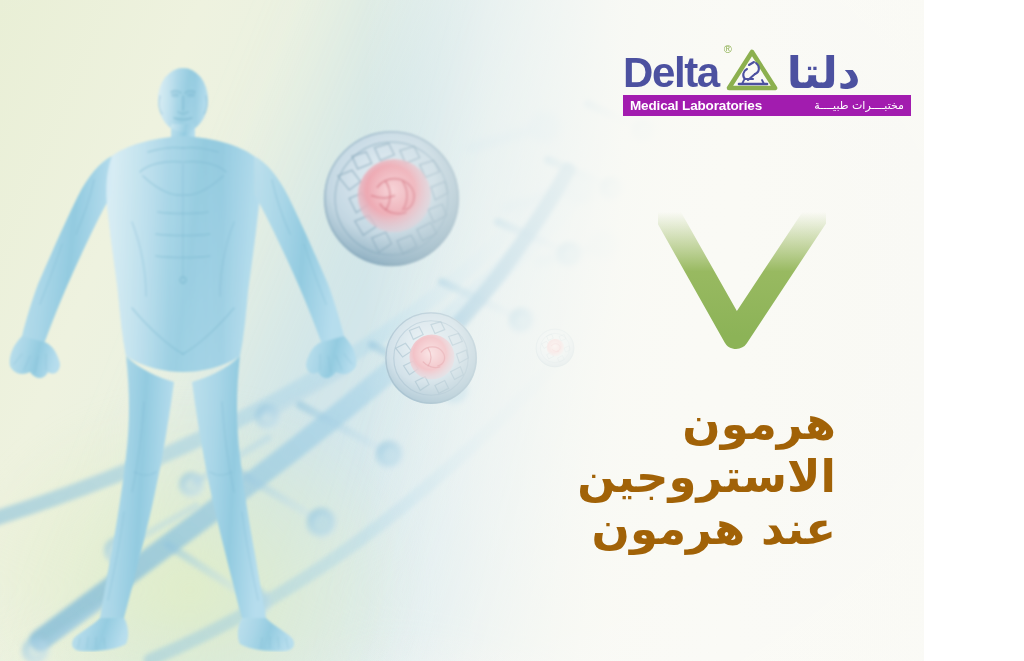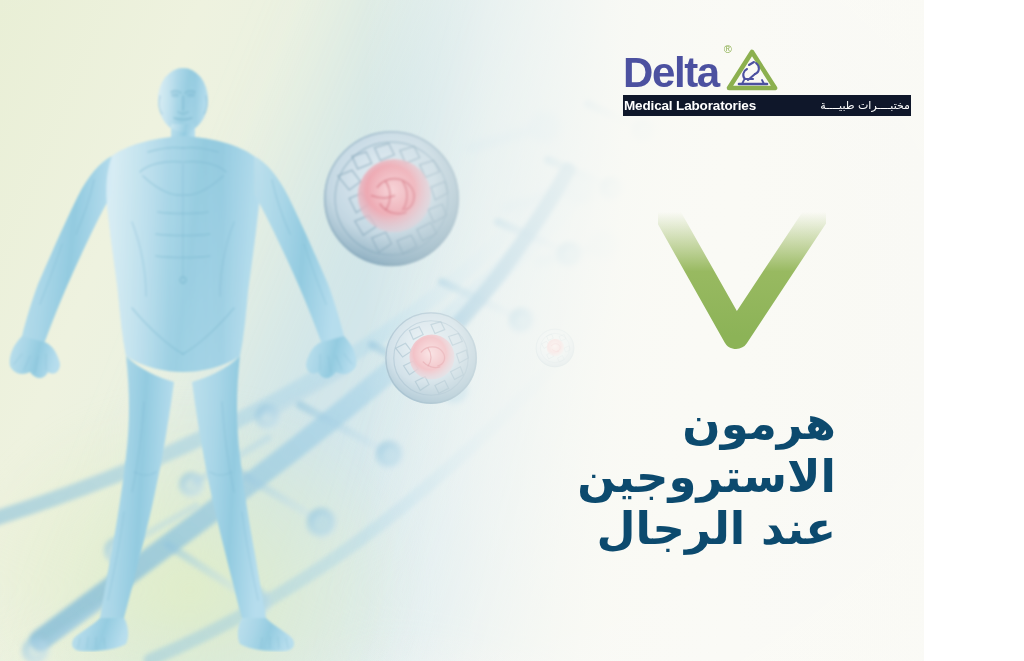--- a/index.html
+++ b/index.html
@@ -106,24 +106,24 @@
     font-family:"DejaVu Sans", sans-serif;
     font-weight:bold;
     font-size:44px;
     line-height:.9;
     color:#4c51a0;
     direction:rtl;
     margin-left:2px;
   }
   .logo-bar {
     margin-top:2px;
-    background:#0f172a;
+    background:#a21caf;
     height:21px;
     display:flex; align-items:center; justify-content:space-between;
-    padding:0 1px;
+    padding:0 7px;
   }
   .logo-bar-en {
     color:#ffffff; font-weight:bold; font-size:13.5px;
     letter-spacing:-.15px;
   }
   .logo-bar-ar {
     color:#ffffff; font-size:11px; direction:rtl;
     font-family:"DejaVu Sans", sans-serif;
     letter-spacing:.5px;
   }
@@ -136,21 +136,21 @@
   .vmark svg { width:100%; height:100%; }
 
   
   .headline {
     position:absolute; right:88px; top:398px;
     width:420px;
     text-align:right;
     direction:rtl;
     font-family:"DejaVu Sans", sans-serif;
     font-weight:bold;
-    color:#0c4a6e;
+    color:#a16207;
     font-size:45px;
     line-height:1.17;
     letter-spacing:-.5px;
   }
   .headline-l2 { display:block; }
 </style>
 </head>
 <body>
 
 <div id="poster">
@@ -557,20 +557,21 @@
             <path d="M24 24 C 20 26 19 31 22 34"></path>
             <path d="M22 34 L30 34"></path>
             <path d="M26 20 L31 17"></path>
           </g>
 
           <path d="M16 39 H44" stroke="#4c51a0" stroke-width="2.6" stroke-linecap="round"></path>
           <path d="M19 39 L21 35 M41 39 L39 35" stroke="#4c51a0" stroke-width="1.8" stroke-linecap="round"></path>
         </svg>
         <span class="logo-reg">®</span>
       </div>
+      <div class="logo-arabic">دلتا</div>
     </div>
     <div class="logo-bar">
       <span class="logo-bar-en">Medical Laboratories</span>
       <span class="logo-bar-ar">مختبــــرات طبيــــة</span>
     </div>
   </div>
 
   <div class="vmark">
     <svg viewBox="0 0 168 142" aria-hidden="true">
       <defs>
@@ -580,16 +581,16 @@
           <stop offset=".48" stop-color="#93b659" stop-opacity=".95"></stop>
           <stop offset="1" stop-color="#8cb357" stop-opacity="1"></stop>
         </linearGradient>
       </defs>
       <path d="M8 4 L78 128 L160 4" fill="none" stroke="url(#vGrad)" stroke-width="26" stroke-linecap="round" stroke-linejoin="round"></path>
     </svg>
   </div>
 
   <div class="headline">
     <span>هرمون الاستروجين</span>
-    <span class="headline-l2">عند الرجال</span>
+    <span class="headline-l2">عند هرمون</span>
   </div>
 
 </div>
 
 </body></html>

